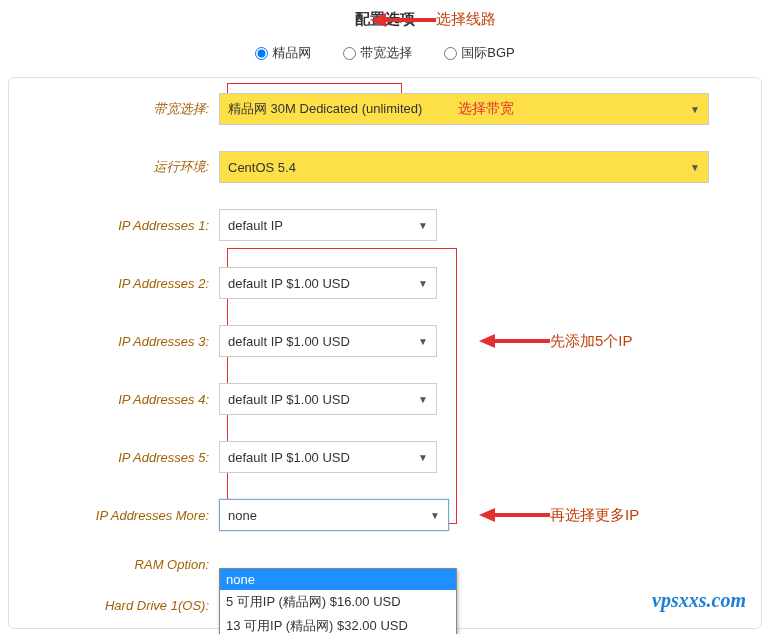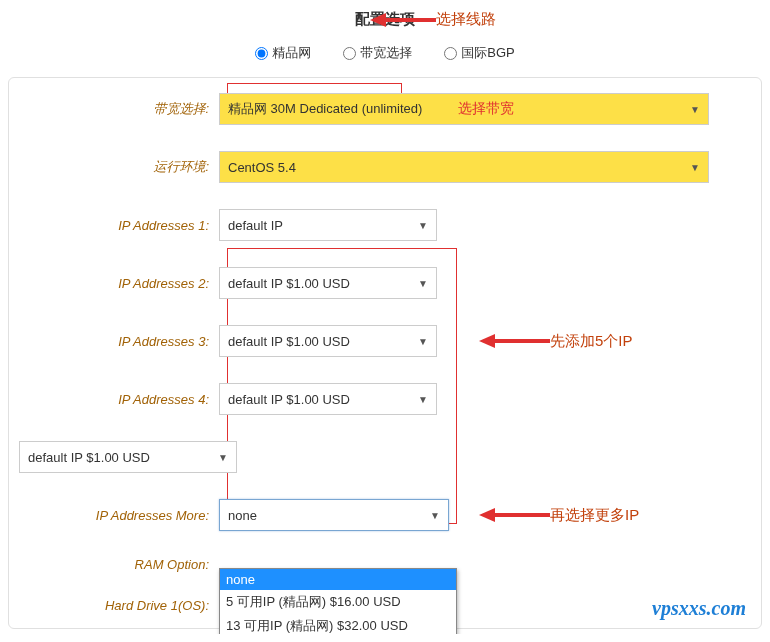--- a/index.html
+++ b/index.html
@@ -21,21 +21,21 @@
 .arrow { position: absolute; display: flex; align-items: center; }
 .arrow-line { height: 4px; background: #e03030; position: relative; }
 .arrow-head { width: 0; height: 0; border-top: 7px solid transparent; border-bottom: 7px solid transparent; border-right: 16px solid #e03030; }
 .anno { color: #c2410c; font-size: 15px; white-space: nowrap; }
 .anno-inline { color: #e03030; font-size: 14px; position: absolute; }
 .flat-select { display: flex; align-items: center; justify-content: space-between; height: 32px; border: 1px solid #ccc; padding: 0 8px; background: #fde047; cursor: pointer; }
 .flat-select.wide { width: 490px; }
 .dropdown { position: absolute; left: 210px; top: 490px; width: 238px; border: 1px solid #888; background: #fff; z-index: 10; box-shadow: 1px 2px 4px rgba(0,0,0,0.3); }
 .dropdown-item { padding: 3px 6px; font-size: 13px; cursor: pointer; }
 .dropdown-item.selected { background: #1e90ff; color: #fff; }
-.watermark { position: absolute; right: 15px; bottom: 8px; color: #1e7fd6; font-size: 20px; font-style: italic; font-weight: bold; font-family: Georgia, serif; }
+.watermark { position: absolute; right: 15px; bottom: 16px; color: #1e7fd6; font-size: 20px; font-style: italic; font-weight: bold; font-family: Georgia, serif; }
 </style>
 </head>
 <body>
 
 <div class="header">
   <span class="header-title">配置选项</span>
   <div class="radio-group">
     <label class="radio-item">
       <input type="radio" name="line" checked="" style="">
       <span>精品网</span>
@@ -109,20 +109,21 @@
 
   <div class="row">
     <div class="row-label">IP Addresses 4:</div>
     <div class="select-narrow">
       <span>default IP $1.00 USD</span>
       <span class="caret">▼</span>
     </div>
   </div>
 
   <div class="row">
+    <div class="row-label">IP Addresses 5:</div>
     <div class="select-narrow">
       <span>default IP $1.00 USD</span>
       <span class="caret">▼</span>
     </div>
   </div>
 
   <div class="row">
     <div class="row-label">IP Addresses More:</div>
     <div class="select-mid">
       <span>none</span>

